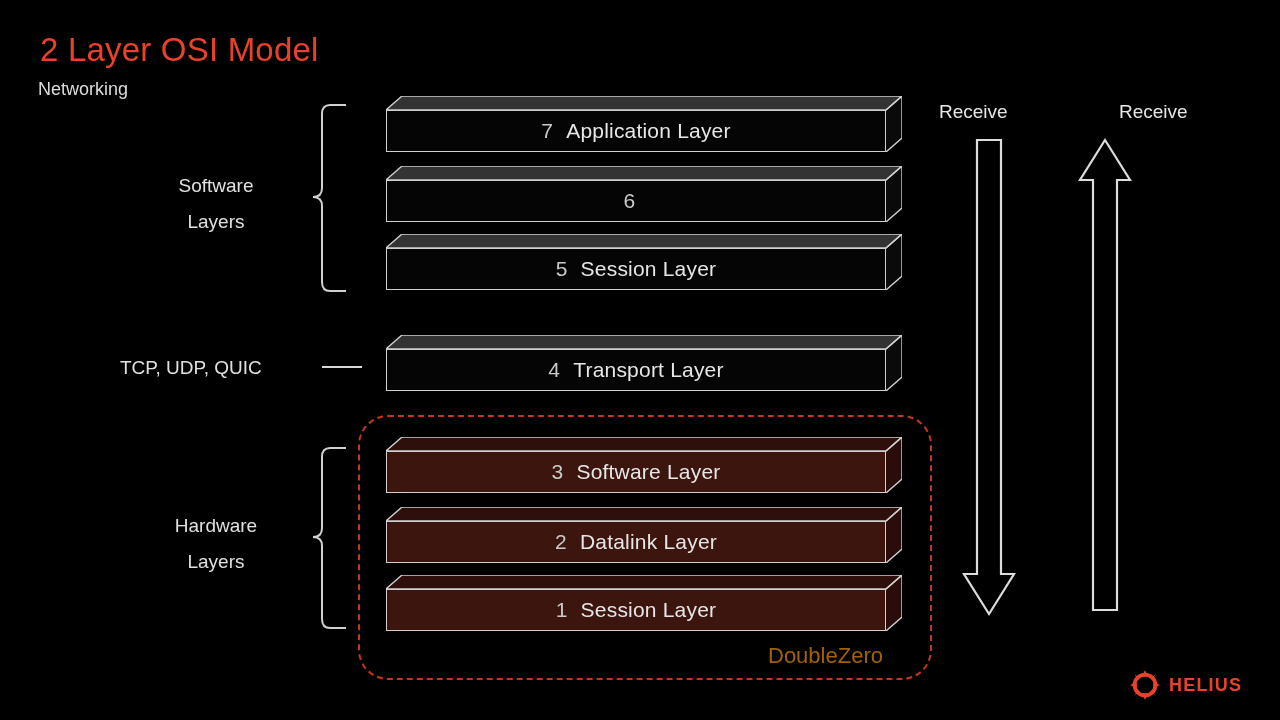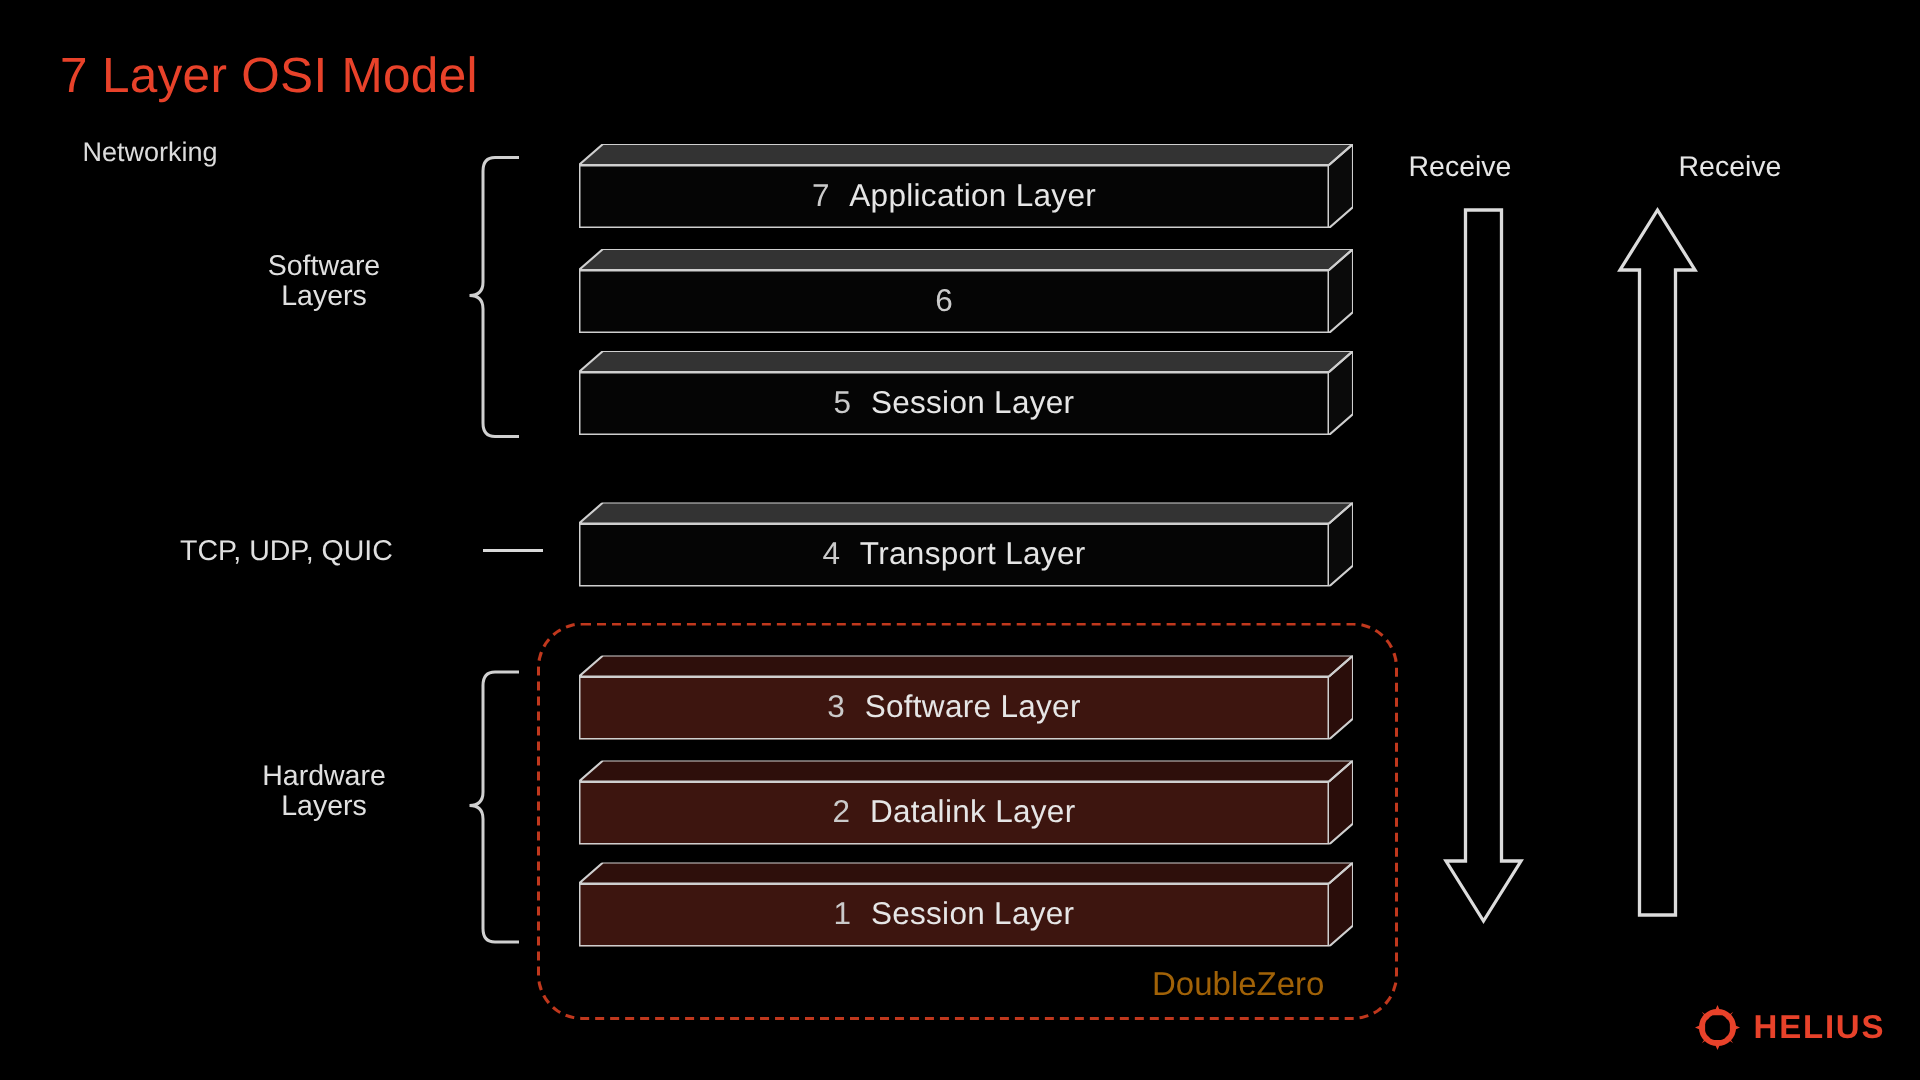--- a/index.html
+++ b/index.html
@@ -26,26 +26,25 @@
     position: absolute;
     left: 40px;
     top: 31px;
     font-size: 33px;
     color: #e8422a;
     letter-spacing: 0.2px;
     white-space: nowrap;
   }
   #page-subtitle {
     position: absolute;
-    left: 55px;
+    left: 38px;
     top: 79px;
     font-size: 18px;
     color: #dcdcdc;
     white-space: nowrap;
-    margin-top: 12px;
   }
 
   
   .layer-box {
     position: absolute;
     width: 516px;
     height: 56px;
   }
   .layer-box .face-front {
     position: absolute;
@@ -113,21 +112,21 @@
   .brace {
     position: absolute;
     pointer-events: none;
   }
 
   
   .group-label {
     position: absolute;
     text-align: center;
     font-size: 19px;
-    line-height: 20px;
+    line-height: 36px;
     color: #e0e0e0;
     white-space: pre-line;
   }
 
   
   #tcp-label {
     position: absolute;
     left: 120px;
     top: 357px;
     font-size: 19px;
@@ -177,32 +176,32 @@
   
   #brand-logo {
     position: absolute;
     left: 1130px;
     top: 670px;
     display: flex;
     align-items: center;
     gap: 9px;
   }
   #brand-wordmark {
-    font-size: 22px;
+    font-size: 18px;
     font-weight: bold;
     color: #e8422a;
     letter-spacing: 1.2px;
   }
 </style>
 </head>
 <body>
 
 <div class="slide">
 
-  <div id="page-title">7 Layer OSI Model</div>
+  <div id="page-title">2 Layer OSI Model</div>
   <div id="page-subtitle">Networking</div>
 
   <div id="doublezero-region"></div>
   <div id="doublezero-label">DoubleZero</div>
 
   <div class="layer-box" style="left:386px; top:96px;">
     <div class="face-top"></div>
     <div class="face-side"></div>
     <div class="face-front"></div>
     <svg class="edges" viewBox="0 0 516 56">

